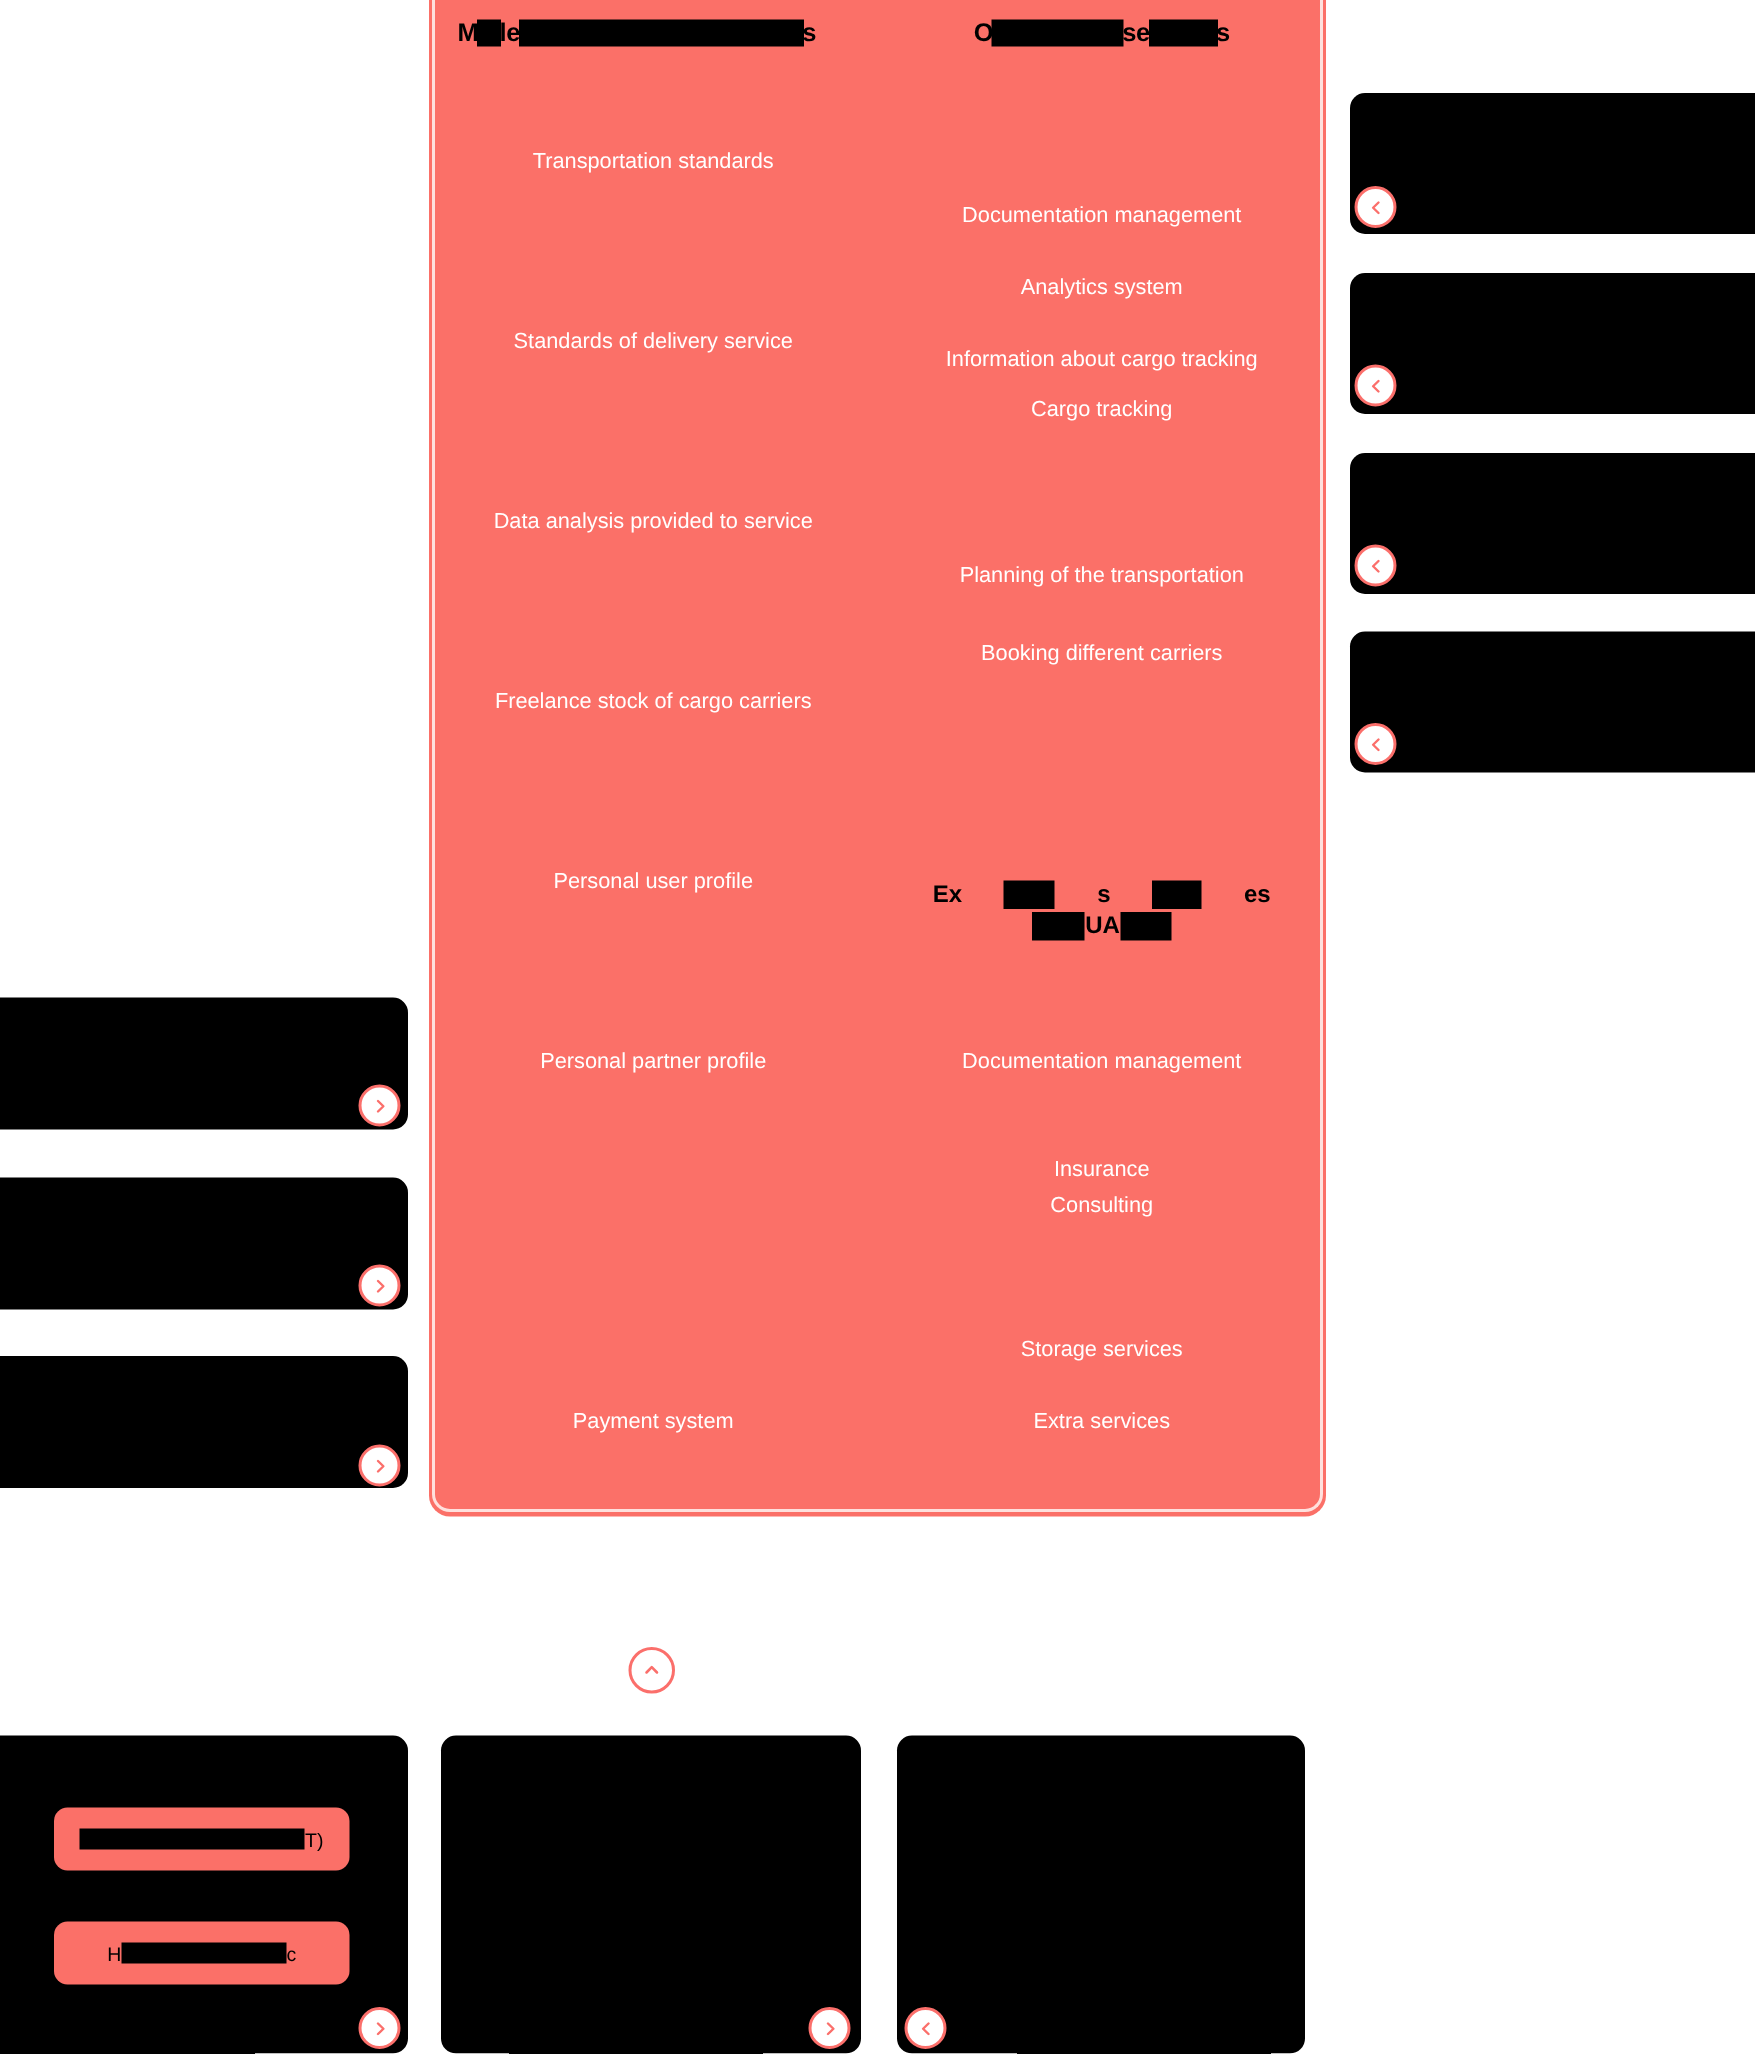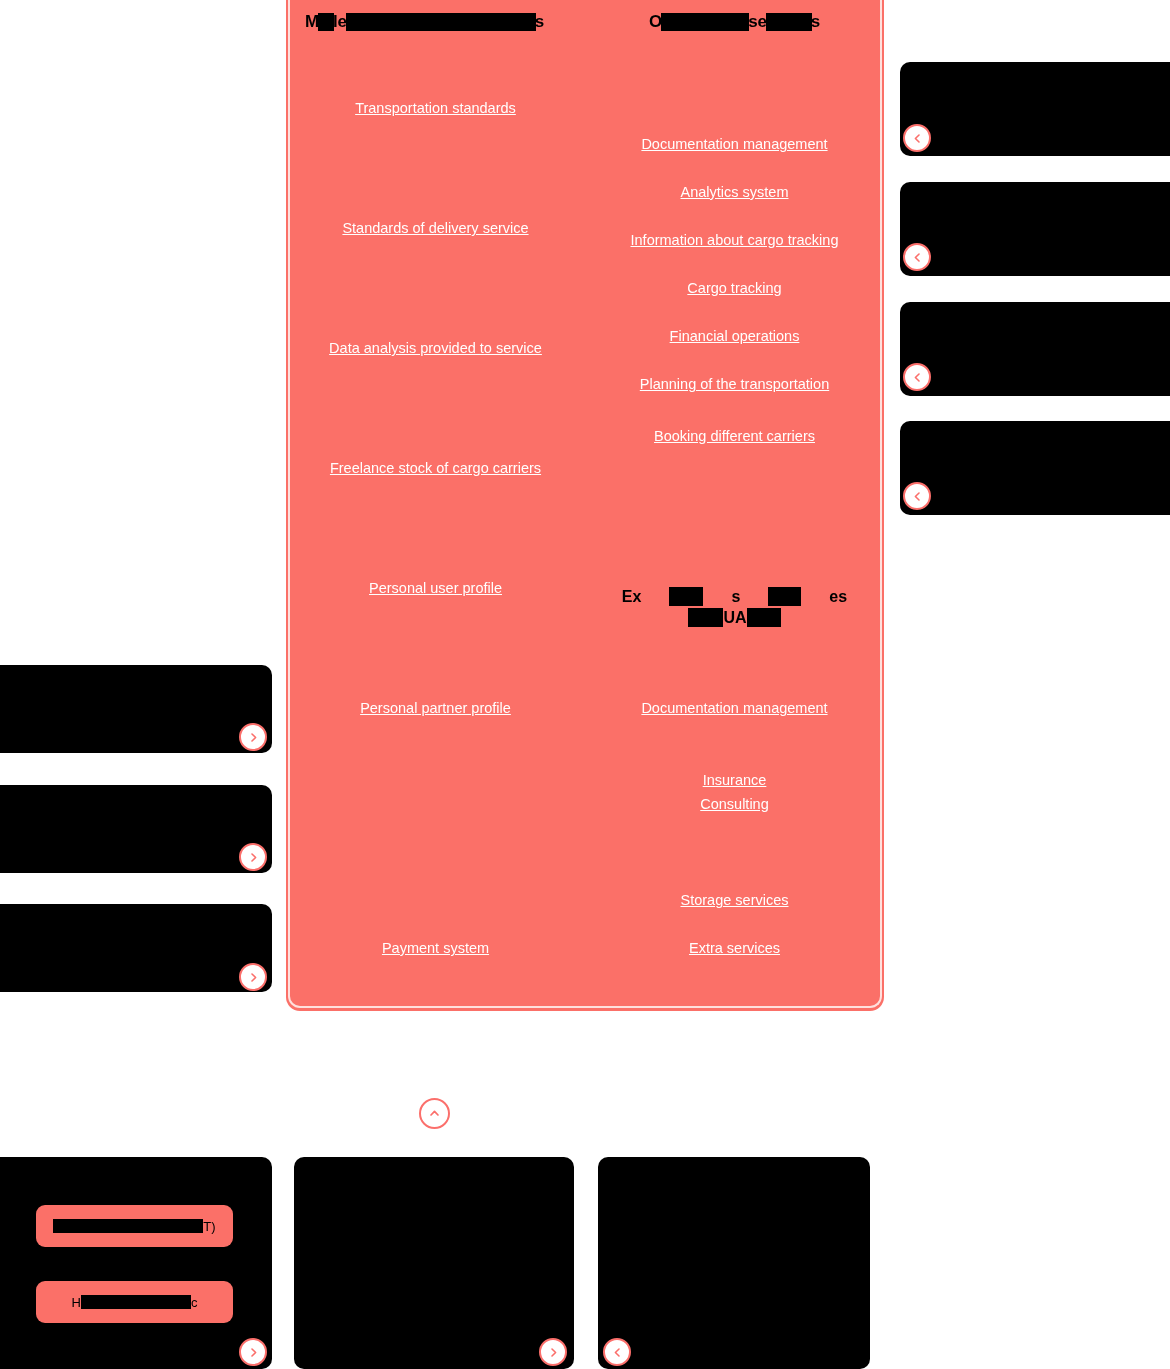--- a/index.html
+++ b/index.html
@@ -99,21 +99,20 @@
   }
 
   .mod-item {
     position: absolute;
     width: 100%;
     text-align: center;
     color: #ffffff;
     font-size: 14.5px;
     line-height: 24px;
     white-space: pre-line;
-    text-decoration: underline;
   }
 
   .group-head {
     position: absolute;
     width: 100%;
     text-align: center;
     font-size: 16px;
     font-weight: bold;
     line-height: 21px;
     color: #000000;
@@ -191,22 +190,21 @@
             <span class="rb" style="width:88px"></span>
             <span>se</span>
             <span class="rb" style="width:46px"></span>
             <span>s</span>
           </span>
       </div>
 
       <div class="mod-item" style="top:132px">Documentation management</div>
       <div class="mod-item" style="top:180px">Analytics system</div>
       <div class="mod-item" style="top:228px">Information about cargo tracking</div>
-      <div class="mod-item" style="top:276px">Cargo tracking</div>
-      <div class="mod-item" style="top:324px">Financial operations</div>
+      <div class="mod-item" style="top:261px">Cargo tracking</div>
       <div class="mod-item" style="top:372px">Planning of the transportation</div>
       <div class="mod-item" style="top:424px">Booking different carriers</div>
 
       <div class="group-head" style="top:586px">
         <span class="line1">
             <span>Ex</span>
             <span class="rb" style="width:34px"></span>
             <span>s</span>
             <span class="rb" style="width:33px"></span>
             <span>es</span>

